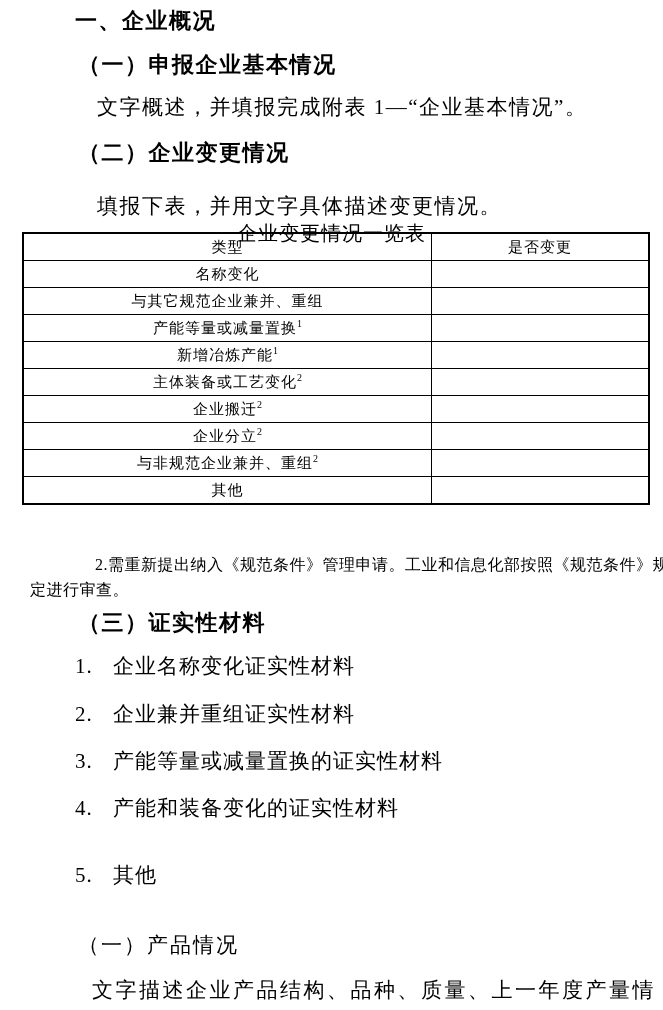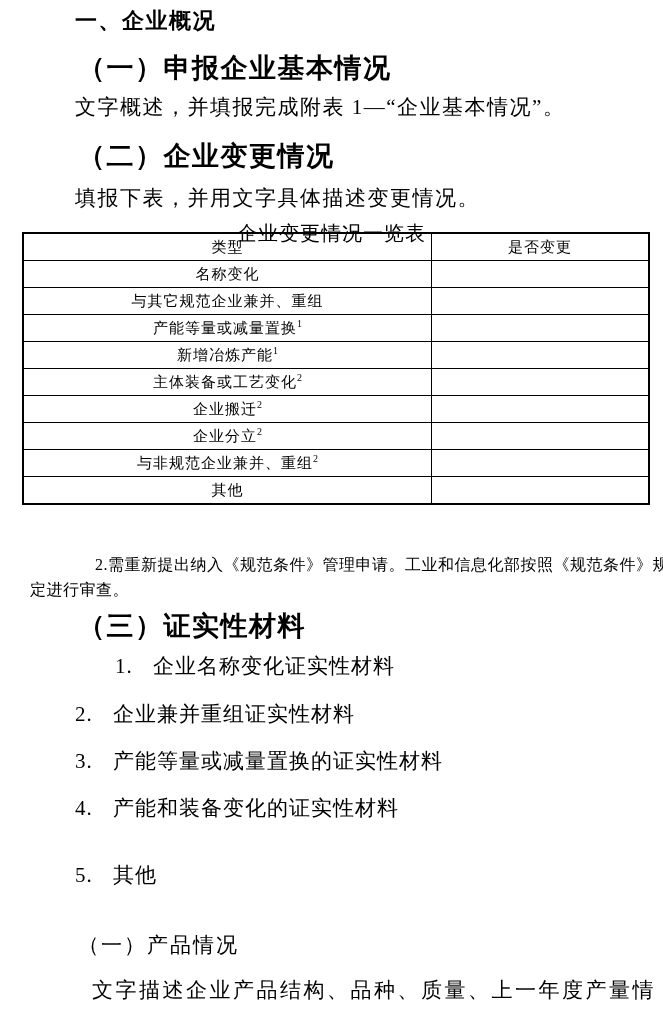--- a/index.html
+++ b/index.html
@@ -11,27 +11,27 @@
     font-family:"Liberation Serif", serif;
     overflow:hidden;
   }
   .abs { position:absolute; white-space:nowrap; }
   .h1 {
     font-family:"Liberation Sans", sans-serif;
     font-size:22px; font-weight:700; letter-spacing:1.5px;
   }
   .h2 {
     font-family:"Liberation Sans", sans-serif;
-    font-size:27px; font-weight:700; letter-spacing:1.5px;
+    font-size:22px; font-weight:700; letter-spacing:1.5px;
   }
   .h2-light {
     font-family:"Liberation Serif", serif;
     font-size:21px; font-weight:400; letter-spacing:2px;
   }
-  .body-text { font-size:21px; letter-spacing:1.5px; }
+  .body-text { font-size:21px; letter-spacing:1.5px;margin-left:22px; }
   .body-wide { font-size:21px; letter-spacing:2.5px; }
   .tbl-title { font-size:20px; letter-spacing:1px; width:663px; text-align:center; }
   .note { font-size:16px; letter-spacing:0.5px; }
   .list-item { font-size:21px; letter-spacing:1px; }
   .list-item .num { display:inline-block; min-width:38px; }
   table.change-table {
     position:absolute; top:232px; left:22px;
     width:623px; height:270px;
     border-collapse:collapse;
     border:2px solid #000;
@@ -54,21 +54,21 @@
 <div class="page">
 
   <div class="abs h1" style="top:6px; left:75px;">一、企业概况</div>
 
   <div class="abs h2" style="top:50px; left:78px;">（一）申报企业基本情况</div>
 
   <div class="abs body-text" style="top:93px; left:75px;">文字概述，并填报完成附表 1—“企业基本情况”。</div>
 
   <div class="abs h2" style="top:138px; left:78px;">（二）企业变更情况</div>
 
-  <div class="abs body-text" style="top:184px; left:75px;">填报下表，并用文字具体描述变更情况。</div>
+  <div class="abs body-text" style="top:192px; left:75px;">填报下表，并用文字具体描述变更情况。</div>
 
   <div class="abs tbl-title" style="top:220px; left:0px;">企业变更情况一览表</div>
 
   <table class="change-table">
     <tbody>
         <tr>
       <td class="c1">类型</td>
       <td class="c2">是否变更</td>
     </tr>
     <tr>
@@ -108,21 +108,21 @@
       <td class="c2"></td>
     </tr>
   </tbody>
     </table>
 
   <div class="abs note" style="top:555px; left:95px;">2.需重新提出纳入《规范条件》管理申请。工业和信息化部按照《规范条件》规</div>
   <div class="abs note" style="top:580px; left:30px;">定进行审查。</div>
 
   <div class="abs h2" style="top:608px; left:78px;">（三）证实性材料</div>
 
-  <div class="abs list-item" style="top:652px; left:75px;margin-left:40px;">
+  <div class="abs list-item" style="top:652px; left:75px;">
     <span class="num">1.</span><span>企业名称变化证实性材料</span>
   </div>
   <div class="abs list-item" style="top:700px; left:75px;">
     <span class="num">2.</span><span>企业兼并重组证实性材料</span>
   </div>
   <div class="abs list-item" style="top:747px; left:75px;">
     <span class="num">3.</span><span>产能等量或减量置换的证实性材料</span>
   </div>
   <div class="abs list-item" style="top:794px; left:75px;">
     <span class="num">4.</span><span>产能和装备变化的证实性材料</span>

